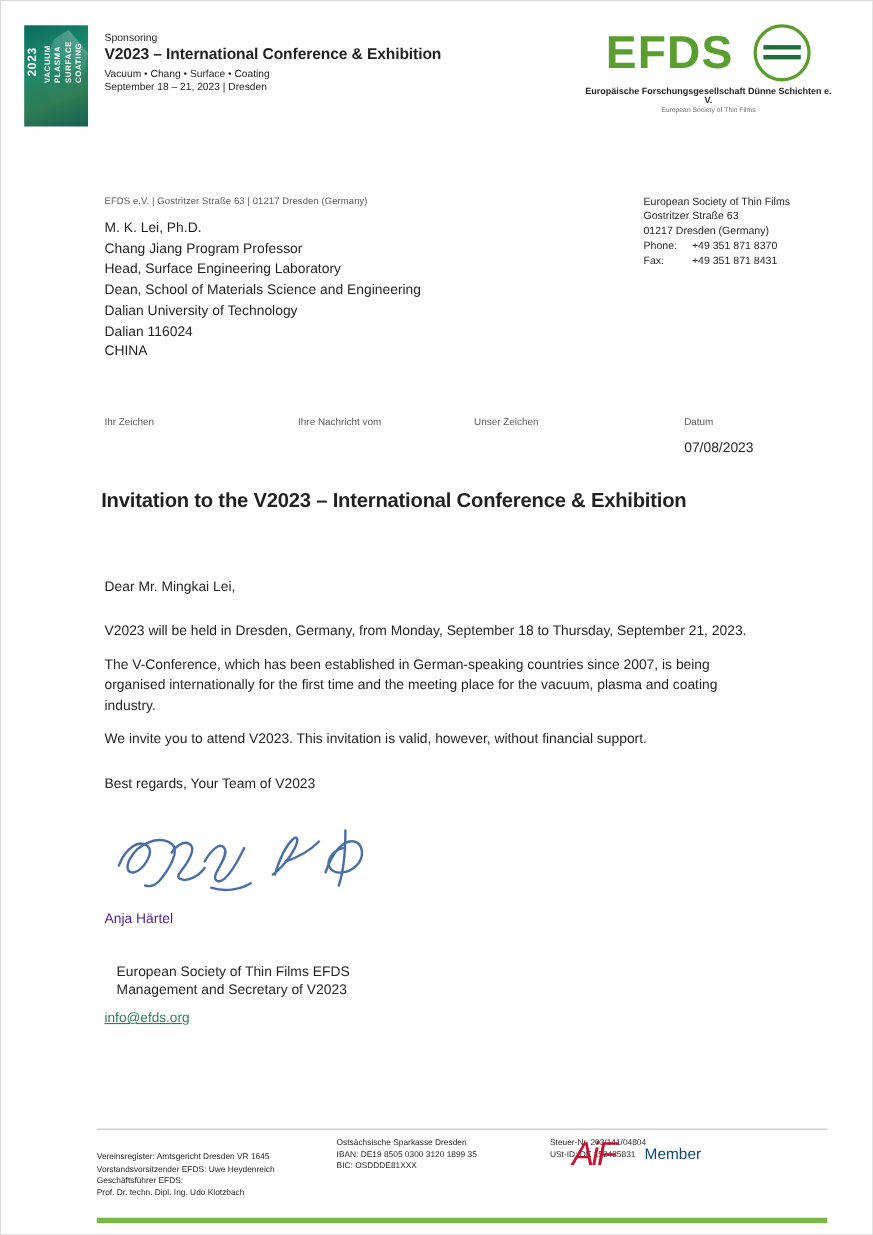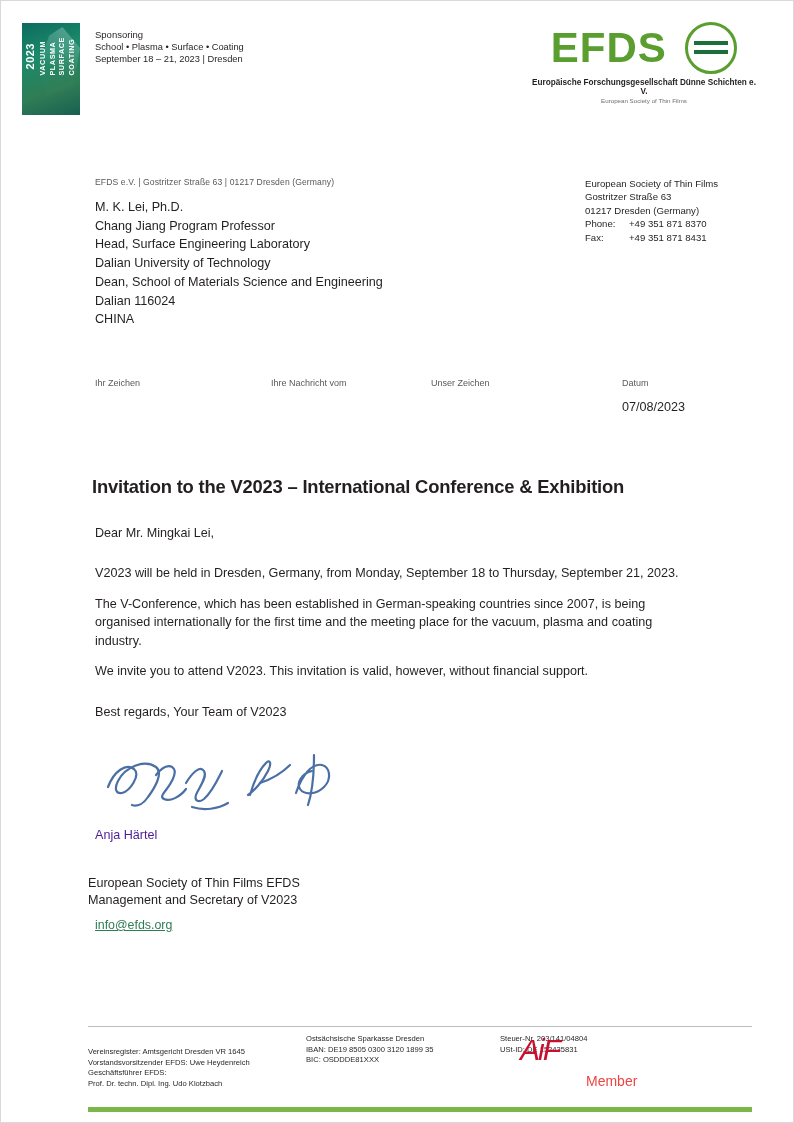--- a/index.html
+++ b/index.html
@@ -195,21 +195,20 @@
   
   .subject {
     position: absolute;
     left: 92px; top: 443px;
     width: 610px;
     font-size: 18.4px;
     font-weight: bold;
     line-height: 24px;
     color: #231f20;
     letter-spacing: -0.2px;
-    margin-top: 32px;
   }
   .body-text {
     position: absolute;
     left: 95px; top: 524px;
     width: 606px;
     font-size: 12.6px;
     line-height: 18.4px;
     color: #231f20;
   }
   .body-text p { margin: 0 0 12px 0; }
@@ -229,21 +228,21 @@
     width: 250px; height: 70px;
   }
   .sig-name {
     position: absolute;
     left: 95px; top: 828px;
     font-size: 12.6px;
     color: #4c1d95;
   }
   .closing {
     position: absolute;
-    left: 88px; top: 875px;
+    left: 106px; top: 875px;
     font-size: 12.6px;
     line-height: 17.2px;
     color: #231f20;
   }
   .email {
     position: absolute;
     left: 95px; top: 918px;
     font-size: 12.4px;
     color: #2f7d55;
     text-decoration: underline;
@@ -284,23 +283,23 @@
     position: absolute;
     left: 0; top: 0;
     font-size: 30px;
     font-weight: normal;
     color: #c8102e;
     letter-spacing: -2px;
     font-style: italic;
   }
   .aif-member {
     position: absolute;
-    left: 66px; top: 40px;
+    left: 66px; top: 8px;
     font-size: 14px;
-    color: #ef4444;
+    color: #0c4a6e;
   }
   .bottom-bar {
     position: absolute;
     left: 88px; top: 1107px;
     width: 664px;
     height: 5px;
     background: #7ab648;
   }
   .page-edge {
     position: absolute;
@@ -317,40 +316,41 @@
   <div class="header">
 
     <div class="logo-block">
       <div class="leaf"></div>
       <div class="year">2023</div>
       <div class="words">VACUUM<br>PLASMA<br>SURFACE<br>COATING</div>
     </div>
 
     <div class="header-text">
       <p class="sponsoring">Sponsoring</p>
-      <p class="conf-sub">School • Plasma • Surface • Coating</p>
+      <p class="conf-title">V2023 – International Conference &amp; Exhibition</p>
+      <p class="conf-sub">Vacuum • Chang • Surface • Coating</p>
       <p class="conf-date">September 18 – 21, 2023 | Dresden</p>
     </div>
 
     <div class="efds-logo">
       <span class="efds-word">EFDS</span>
       <span class="efds-mark"></span>
       <div class="efds-tag">Europäische Forschungsgesellschaft Dünne Schichten e. V.</div>
       <div class="efds-tag2">European Society of Thin Films</div>
     </div>
   </div>
 
   <div class="sender-line">EFDS e.V. | Gostritzer Straße 63 | 01217 Dresden (Germany)</div>
 
   <div class="recipient">
     <div>M. K. Lei, Ph.D.</div>
     <div>Chang Jiang Program Professor</div>
     <div>Head, Surface Engineering Laboratory</div>
+    <div>Dean, School of Materials Science and Engineering</div>
     <div>Dalian University of Technology</div>
-    <div>Dean, School of Materials Science and Engineering</div>
     <div>Dalian 116024</div>
     <div>CHINA</div>
   </div>
 
   <div class="org-block">
     <div>European Society of Thin Films</div>
     <div>Gostritzer Straße 63</div>
     <div>01217 Dresden (Germany)</div>
     <div class="row">
       <span class="lbl">Phone:</span><span>+49 351 871 8370</span>

